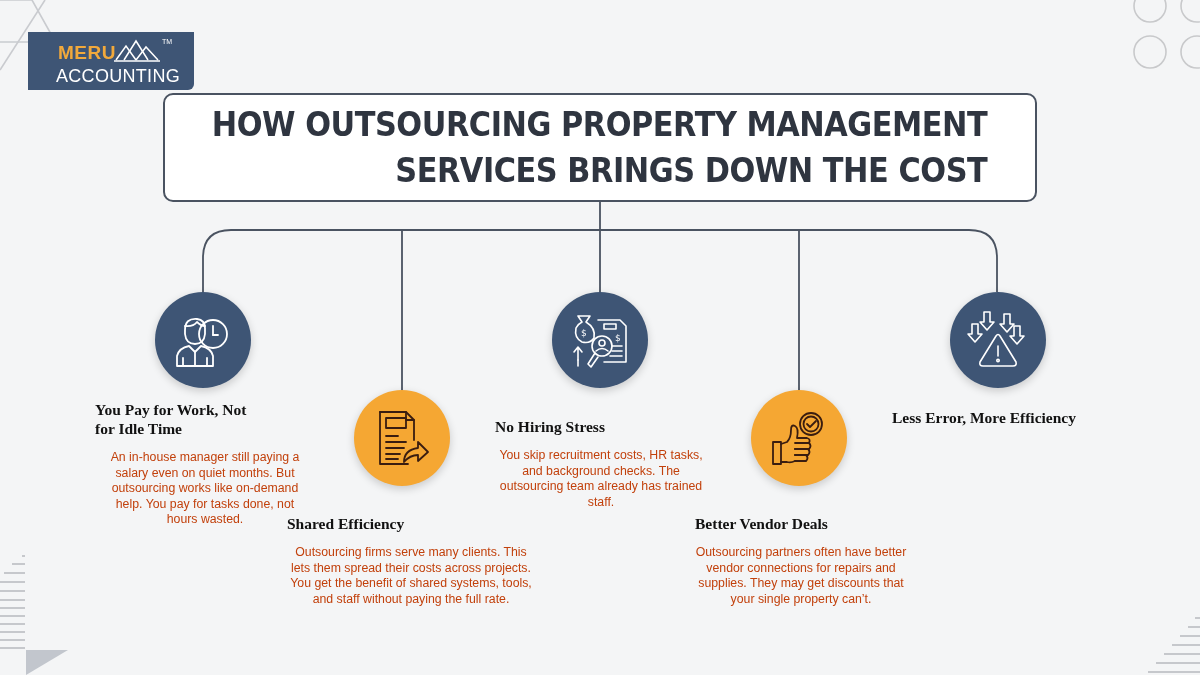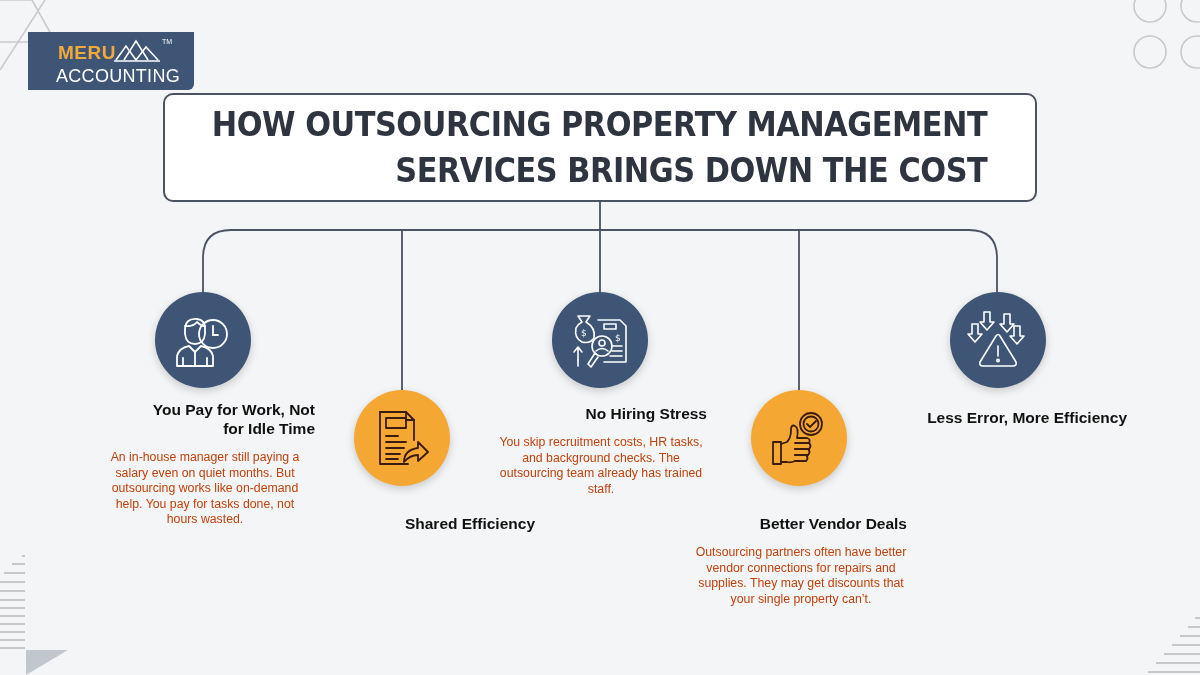--- a/index.html
+++ b/index.html
@@ -46,21 +46,22 @@
     .circle {
       width: 96px; height: 96px; border-radius: 50%;
       box-shadow: 0 3px 8px rgba(0,0,0,0.18);
       display: flex; align-items: center; justify-content: center;
     }
     .navy { background: #3e5575; }
     .orange { background: #f5a733; }
     
     .card-title {
       font-weight: bold; font-size: 15.5px; line-height: 19px; color: #111;
-      text-align: right;
+      text-align: left;
+      font-family: Liberation Serif, serif;
     }
     .card-body {
       font-size: 12.3px; line-height: 15.6px; color: #c2410c; text-align: center;
       margin-top: 12px;
     }
     .deco { pointer-events: none; }
   </style>
 </head>
 <body>
 
@@ -169,20 +170,21 @@
       <line x1="16" y1="36" x2="36" y2="36"></line>
       <line x1="16" y1="42" x2="34" y2="42"></line>
       <line x1="16" y1="48" x2="30" y2="48"></line>
       <line x1="16" y1="53" x2="28" y2="53"></line>
       <path d="M34 56 Q34 44 48 42 L48 36 L58 46 L48 55 L48 49 Q40 49 34 56 Z"></path>
     </g>
   </svg>
 </div>
 <div class="abs" style="left:287px;top:514px;width:248px">
   <div class="card-title">Shared Efficiency</div>
+  <div class="card-body">Outsourcing firms serve many clients. This lets them spread their costs across projects. You get the benefit of shared systems, tools, and staff without paying the full rate.</div>
 </div>
 
 <div class="abs circle navy" style="left:552px;top:292px">
   <svg width="64" height="64" viewBox="0 0 64 64">
     <g fill="none" stroke="#fff" stroke-width="1.6" stroke-linejoin="round" stroke-linecap="round">
       <path d="M10 8 L22 8 L18 14 Q28 20 26 30 Q22 36 14 34 Q6 30 8 20 Q10 16 14 14 Z"></path>
       <text x="13" y="28" font-size="9" fill="#fff" stroke="none" font-family="DejaVu Sans, sans-serif">$</text>
       <path d="M30 12 L52 12 L58 18 L58 54 L36 54"></path>
       <rect x="36" y="16" width="12" height="5"></rect>
       <text x="47" y="33" font-size="9" fill="#fff" stroke="none" font-family="DejaVu Sans, sans-serif">$</text>
@@ -191,21 +193,21 @@
       <line x1="42" y1="48" x2="54" y2="48"></line>
       <circle cx="34" cy="38" r="10"></circle>
       <circle cx="34" cy="35" r="3"></circle>
       <path d="M28 43 Q34 38 40 43"></path>
       <path d="M27 45 L20 56 L23 59 L30 49"></path>
       <path d="M10 52 L10 40 M6 44 L10 39 L14 44"></path>
       <line x1="10" y1="52" x2="10" y2="58"></line>
     </g>
   </svg>
 </div>
-<div class="abs" style="left:495px;top:404px;width:212px">
+<div class="abs" style="left:495px;top:417px;width:212px">
   <div class="card-title">No Hiring Stress</div>
   <div class="card-body">You skip recruitment costs, HR tasks, and background checks. The outsourcing team already has trained staff.</div>
 </div>
 
 <div class="abs circle orange" style="left:751px;top:390px">
   <svg width="64" height="64" viewBox="0 0 64 64">
     <g fill="none" stroke="#3a1d10" stroke-width="1.8" stroke-linejoin="round" stroke-linecap="round">
       <circle cx="44" cy="18" r="11"></circle>
       <circle cx="44" cy="18" r="7.5"></circle>
       <polyline points="40,18 43,21 49,15"></polyline>

